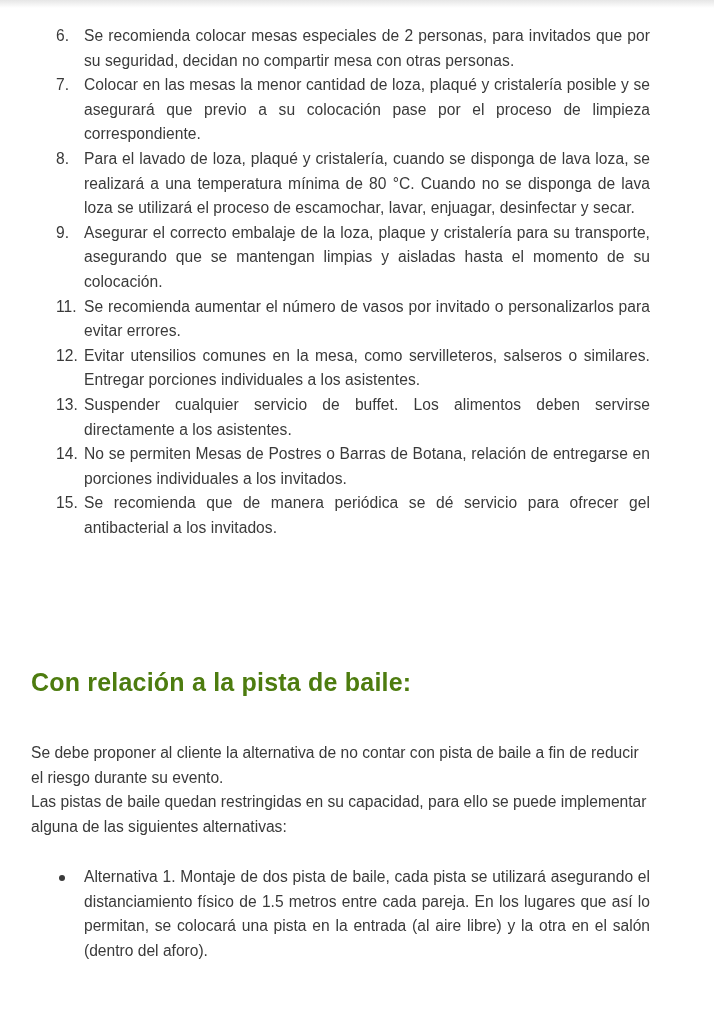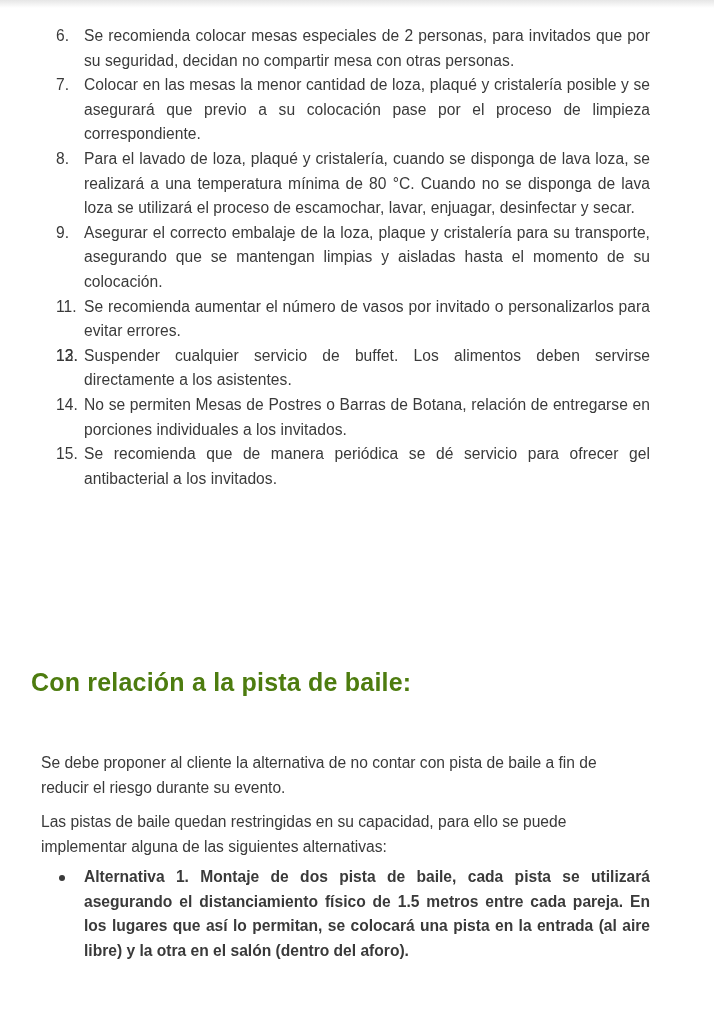--- a/index.html
+++ b/index.html
@@ -63,31 +63,30 @@
     }
     .para-block {
       position: absolute;
       top: 741px;
       left: 31px;
       width: 622px;
       font-size: 15.6px;
       line-height: 24.6px;
     }
     .para-block p {
-      margin: 10px;
+      margin: 0;
     }
     .bullet-list {
       position: absolute;
       top: 865px;
       left: 0;
       width: 714px;
       margin: 0;
       padding: 0;
       list-style: none;
-      font-weight: bold;
     }
     .bullet-item {
       position: relative;
       padding-left: 84px;
       padding-right: 64px;
       font-size: 15.6px;
       line-height: 24.6px;
       text-align: justify;
     }
     .bullet-item .bullet {
@@ -123,20 +122,21 @@
     <li class="num-item">
       <span class="num">9.</span>
       <span>Asegurar el correcto embalaje de la loza, plaque y cristalería para su transporte, asegurando que se mantengan limpias y aisladas hasta el momento de su colocación.</span>
     </li>
     <li class="num-item wide">
       <span class="num">11.</span>
       <span>Se recomienda aumentar el número de vasos por invitado o personalizarlos para evitar errores.</span>
     </li>
     <li class="num-item wide">
       <span class="num">12.</span>
+      <span>Evitar utensilios comunes en la mesa, como servilleteros, salseros o similares. Entregar porciones individuales a los asistentes.</span>
     </li>
     <li class="num-item wide">
       <span class="num">13.</span>
       <span>Suspender cualquier servicio de buffet. Los alimentos deben servirse directamente a los asistentes.</span>
     </li>
     <li class="num-item wide">
       <span class="num">14.</span>
       <span>No se permiten Mesas de Postres o Barras de Botana, relación de entregarse en porciones individuales a los invitados.</span>
     </li>
     <li class="num-item wide">

